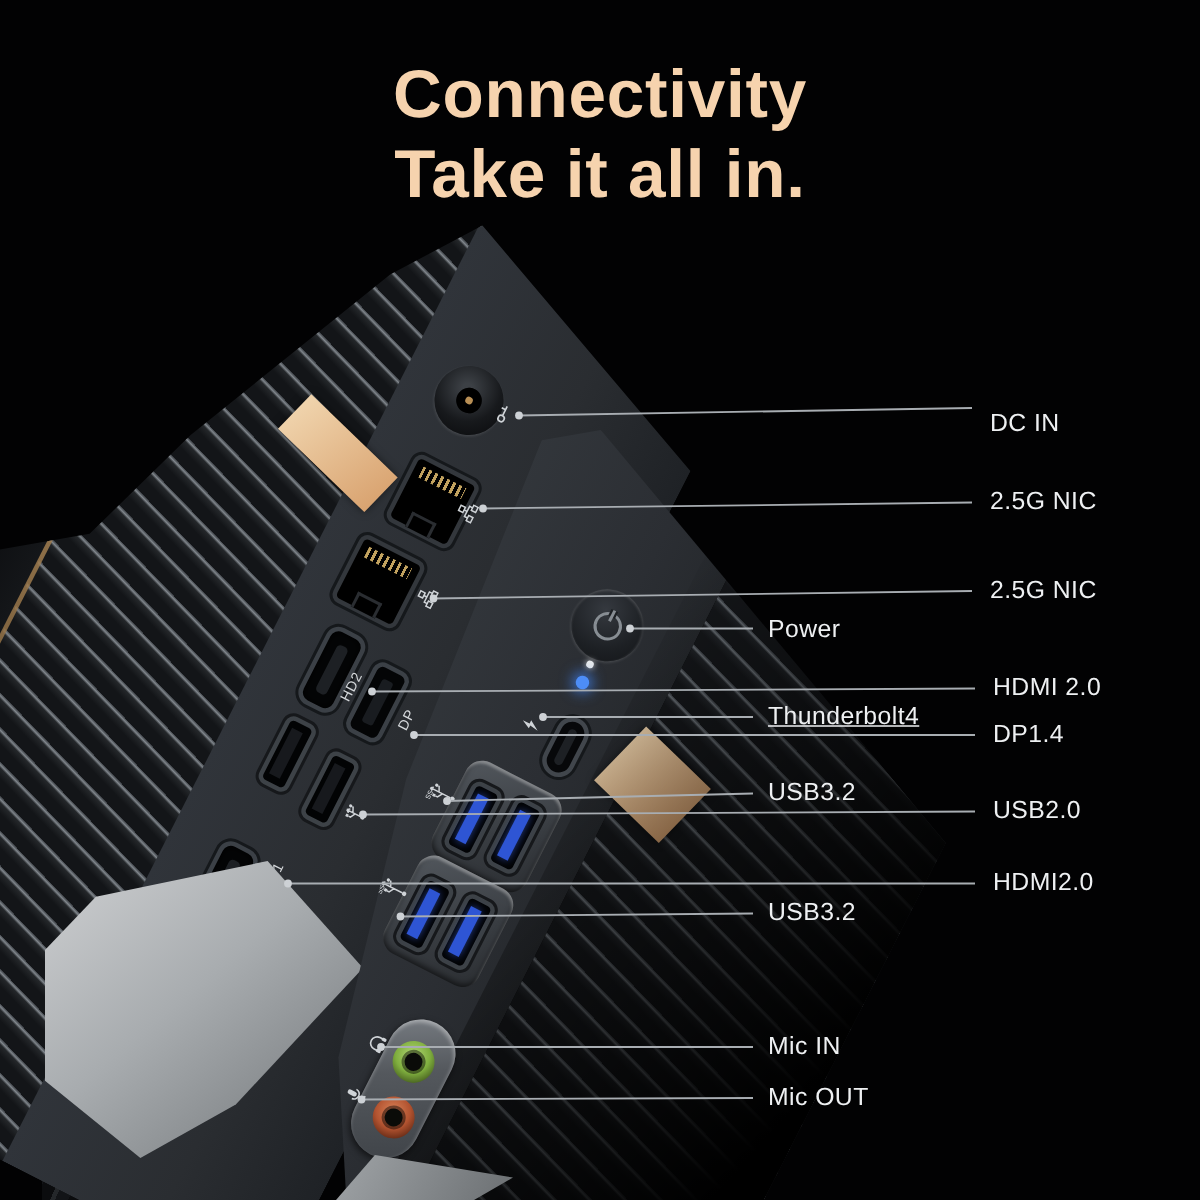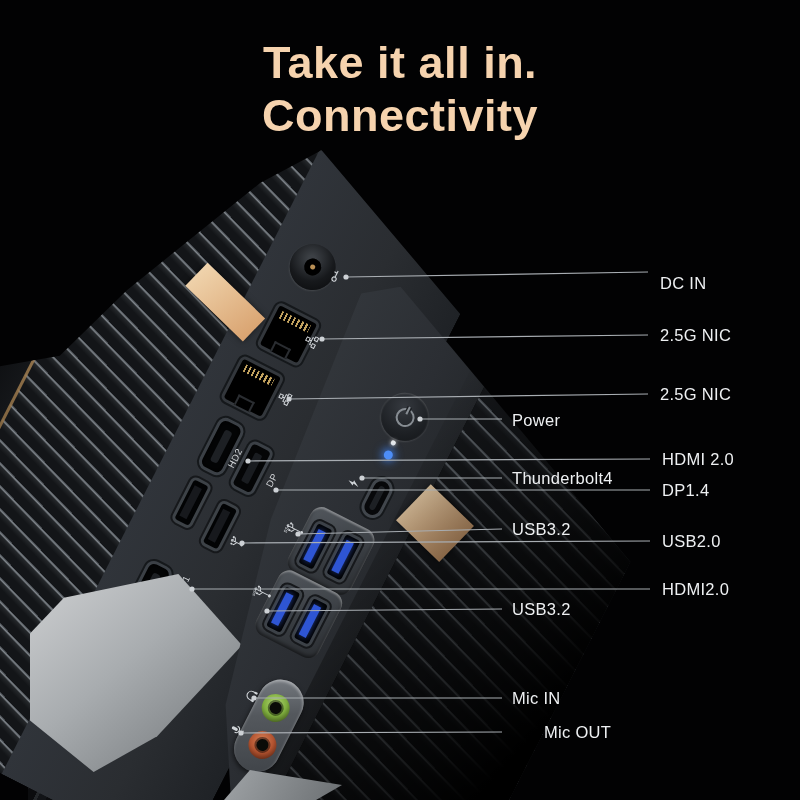--- a/index.html
+++ b/index.html
@@ -78,22 +78,22 @@
   .lead-dot{fill:#cdd1d5;}
   #annotations{position:absolute;left:0;top:0;width:100%;height:100%;z-index:9;pointer-events:none;}
   .ann{position:absolute;transform:translateY(-50%);font-size:16.5px;color:var(--label);white-space:nowrap;letter-spacing:.3px;}
 </style>
 </head>
 <body>
 
 <div class="stage">
 
   <div class="title">
+    <div>Connectivity</div>
     <div>Take it all in.</div>
-    <div>Connectivity</div>
   </div>
 
   <div class="wedge ribs"></div>
 
   <div class="dev dev-left">
     <div class="strip dl-side"></div>
     <div class="strip dl-vent"></div>
     <div class="dl-goldedge"></div>
     <div class="strip dl-face"></div>
     <div class="gold" style="left:175px;top:172px;width:80px;height:32px;"></div>
@@ -283,22 +283,22 @@
       <line x1="241" y1="733" x2="502" y2="732" class="lead"></line>
       <circle cx="241" cy="733" r="2.6" class="lead-dot"></circle>
     </svg>
 
   <div id="annotations">
       <div class="ann" style="left: 660px; top: 283px;">DC IN</div>
       <div class="ann" style="left: 660px; top: 335px;">2.5G NIC</div>
       <div class="ann" style="left: 660px; top: 394px;">2.5G NIC</div>
       <div class="ann" style="left: 512px; top: 420px;">Power</div>
       <div class="ann" style="left: 662px; top: 459px;">HDMI 2.0</div>
-      <div class="ann" style="left: 512px; top: 478px;">Thunderbolt4</div>
+      <div class="ann" style="left: 512px; top: 478px; text-decoration: underline;">Thunderbolt4</div>
       <div class="ann" style="left: 662px; top: 490px;">DP1.4</div>
       <div class="ann" style="left: 512px; top: 529px;">USB3.2</div>
       <div class="ann" style="left: 662px; top: 541px;">USB2.0</div>
       <div class="ann" style="left: 662px; top: 589px;">HDMI2.0</div>
       <div class="ann" style="left: 512px; top: 609px;">USB3.2</div>
       <div class="ann" style="left: 512px; top: 698px;">Mic IN</div>
-      <div class="ann" style="left: 512px; top: 732px; margin-left: 32px;">Mic OUT</div>
+      <div class="ann" style="left: 512px; top: 732px;">Mic OUT</div>
     </div>
 </div>
 
 </body></html>

